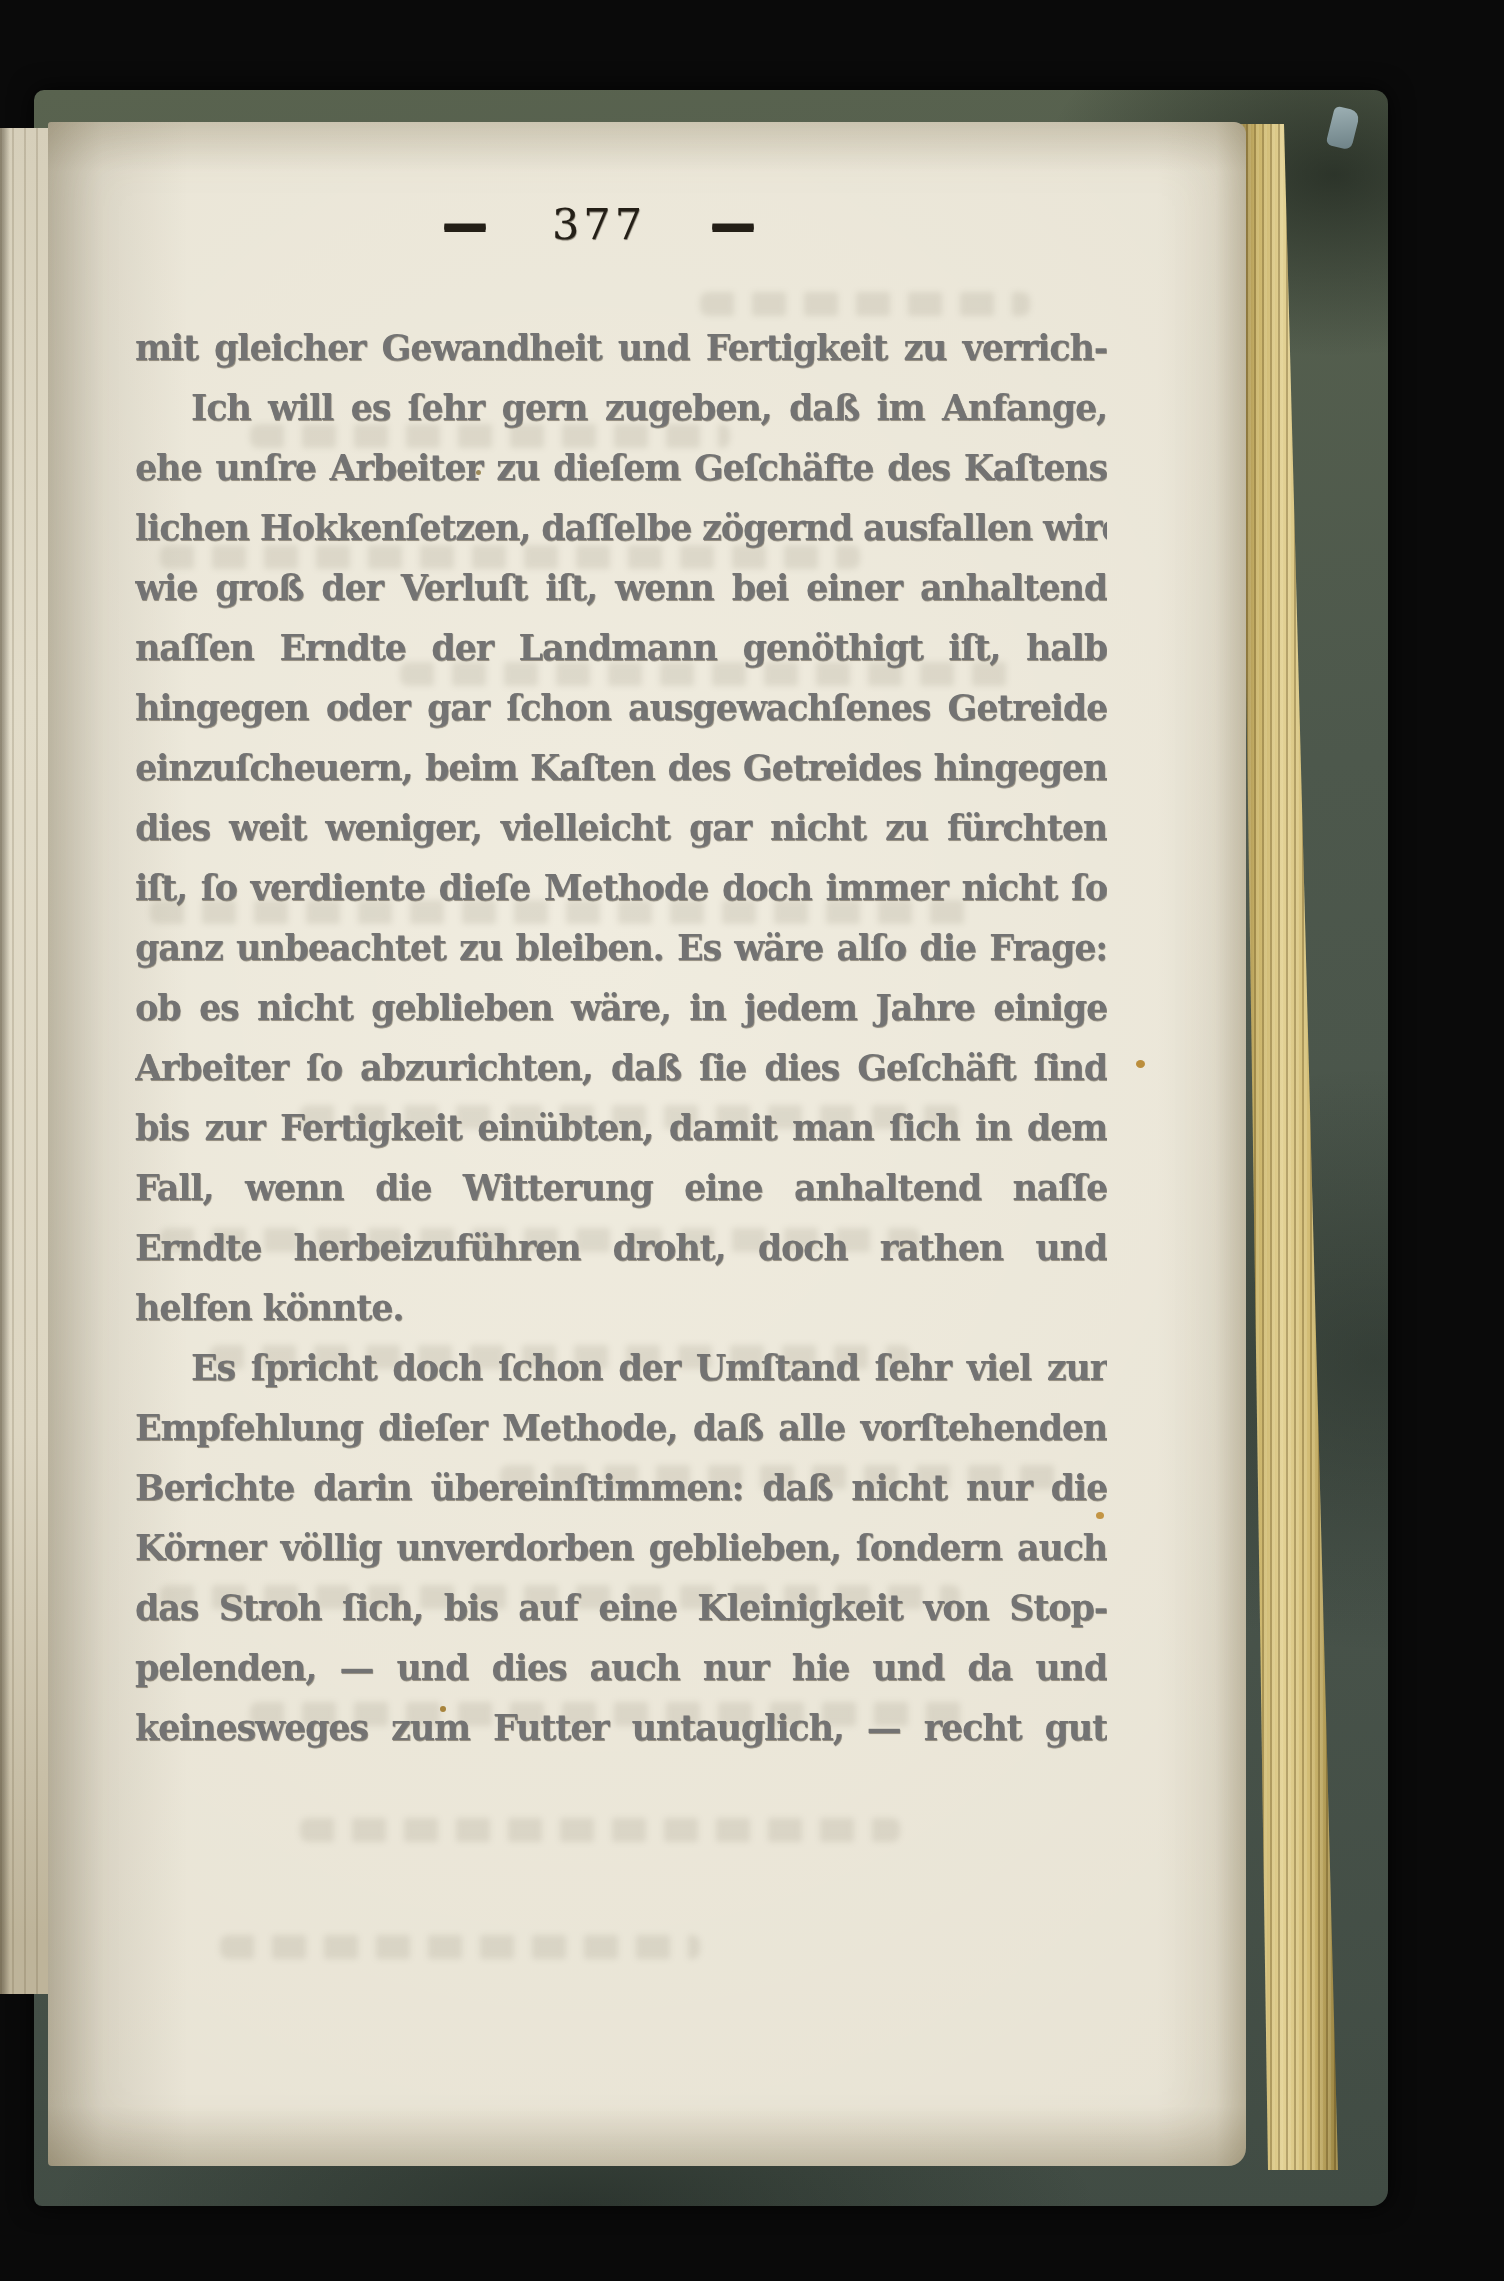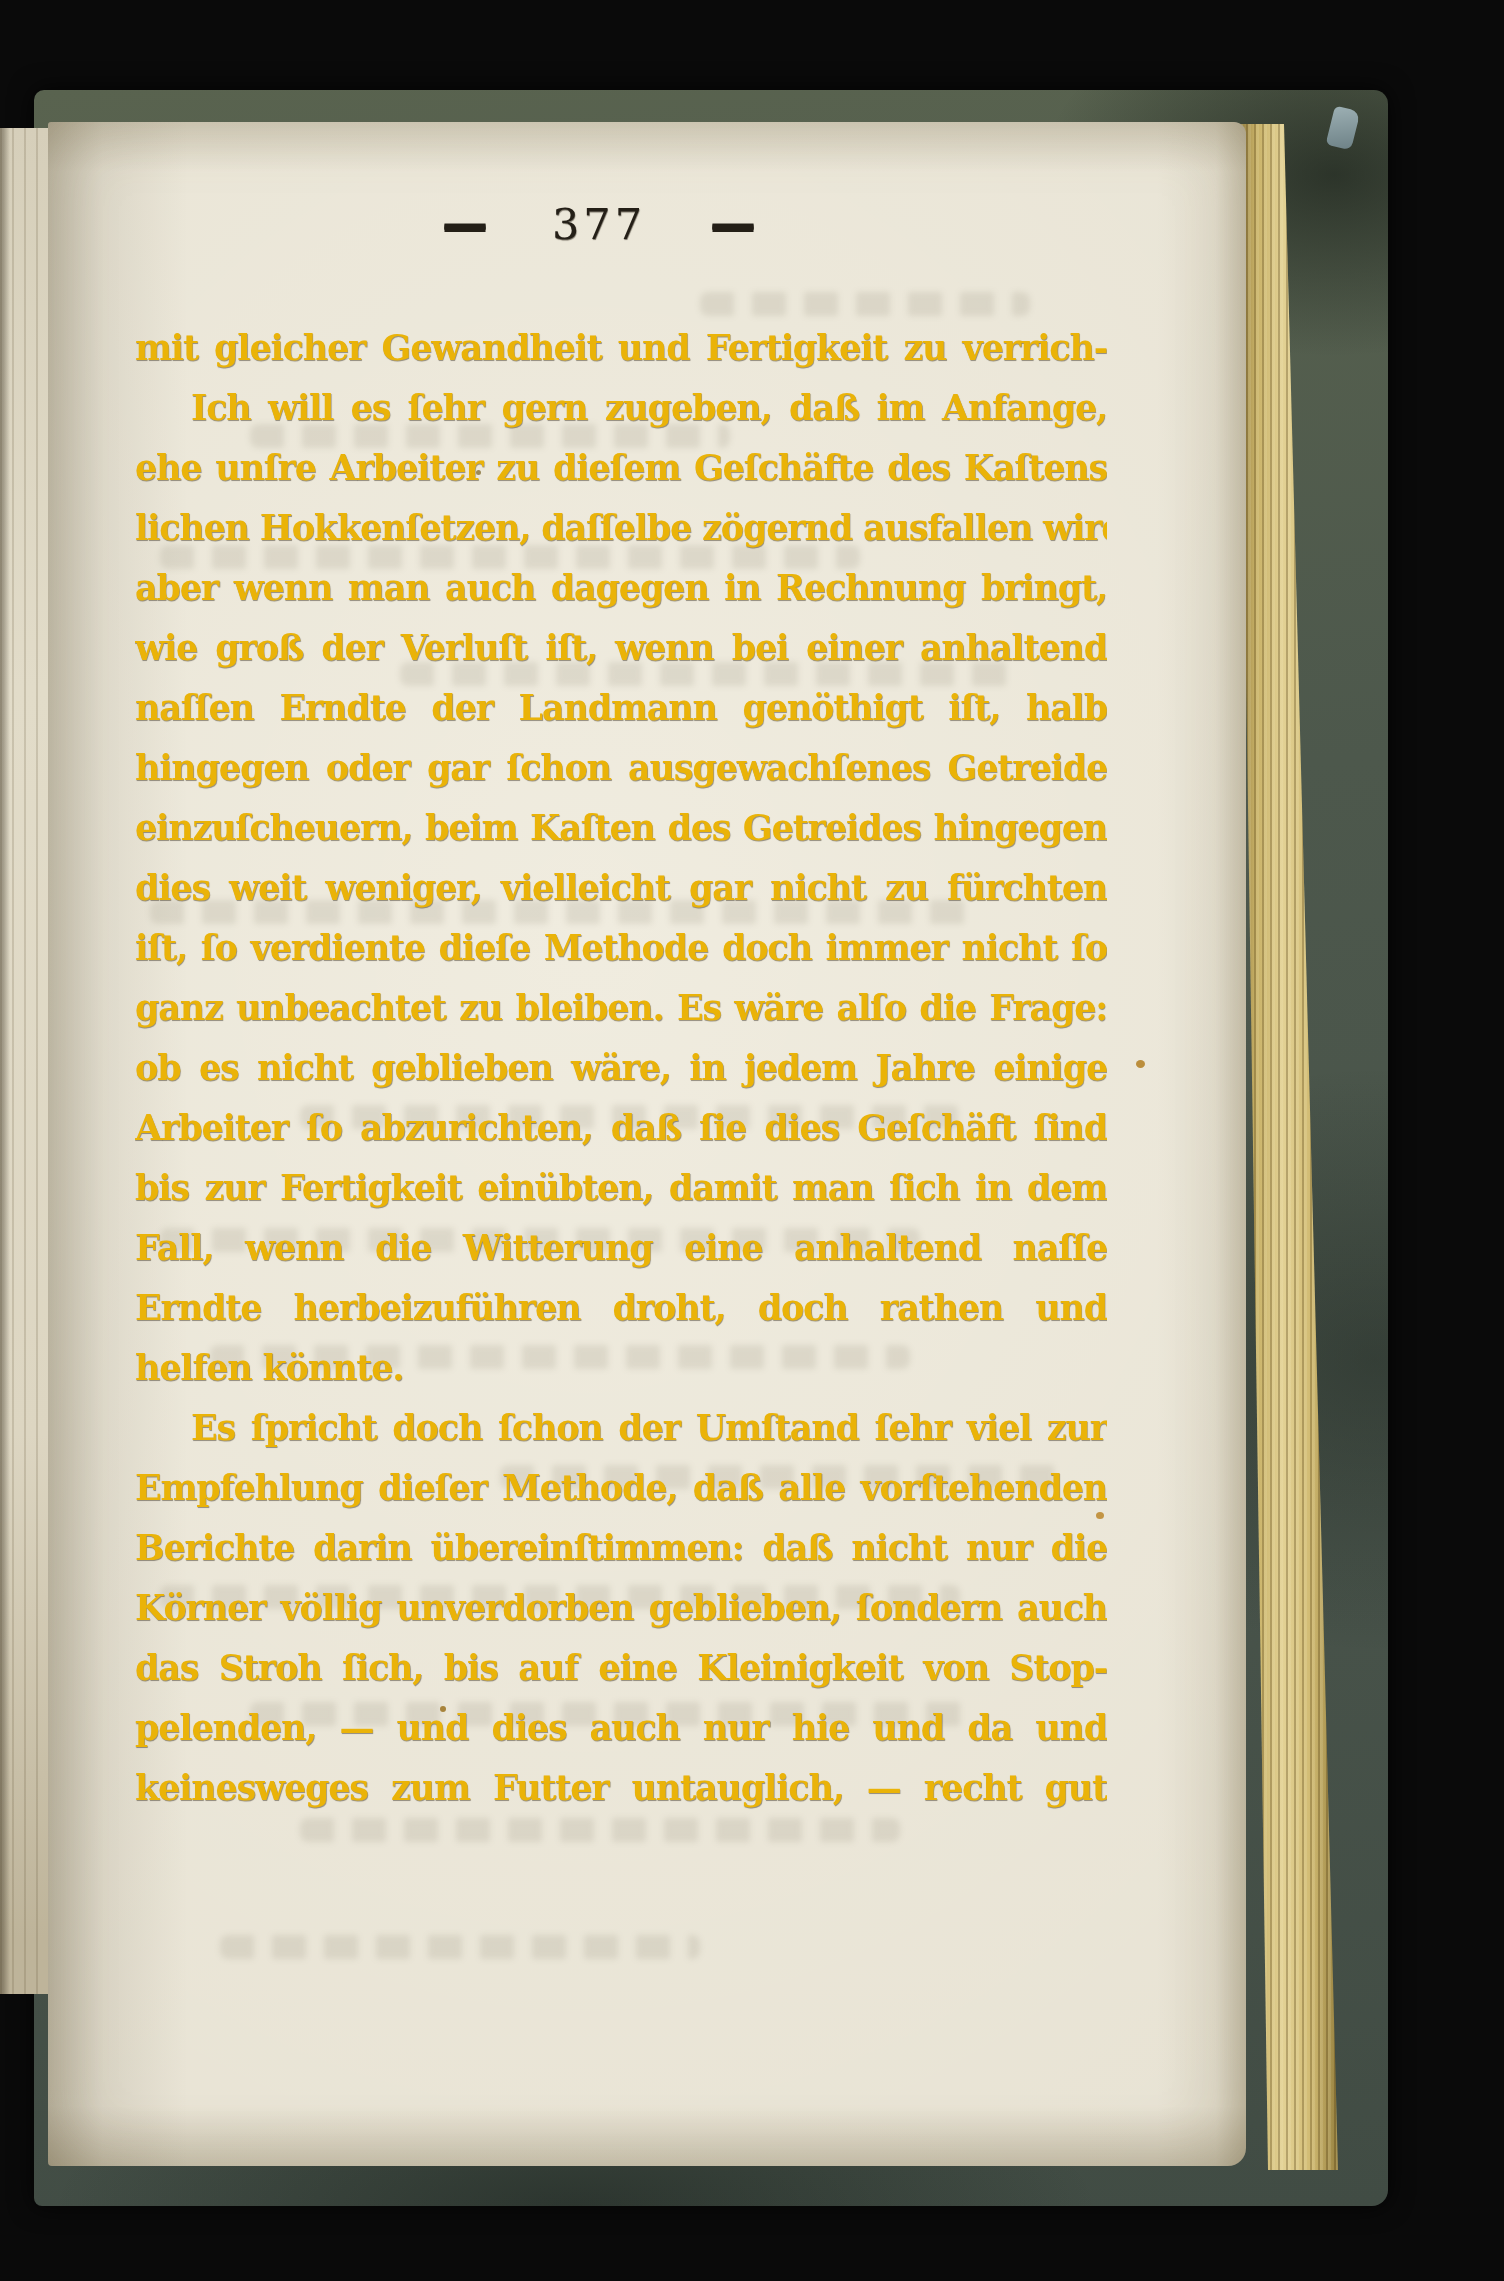--- a/index.html
+++ b/index.html
@@ -70,21 +70,21 @@
   .page-header .rule{
     font-size:46px;font-weight:700;line-height:52px;
     text-shadow:0 2px 0 currentColor, 0 -1px 0 currentColor;
   }
   .page-header .num{
     font-size:43px;font-weight:400;line-height:52px;letter-spacing:4px;
     text-shadow:.5px .5px .8px rgba(35,28,16,.55);
   }
   .text-block{
     position:absolute;left:135px;top:318px;width:972px;
-    color:#eab308;
+    color:#737373;
   }
   .text-block .line{
     height:60px;line-height:60px;
     font-size:35px;font-weight:700;letter-spacing:-1.2px;
     white-space:nowrap;overflow:hidden;
     text-align:justify;text-align-last:justify;
     text-shadow:.6px .6px .7px rgba(40,32,18,.45);
   }
   .text-block .line.short{text-align-last:left;}
   .text-block .line.indent{padding-left:56px;}
@@ -121,21 +121,20 @@
   <span class="rule">—</span>
   <span class="num">377</span>
   <span class="rule">—</span>
 </div>
 
 <div class="text-block">
     <div class="line">mit gleicher Gewandheit und Fertigkeit zu verrich-</div>
     <div class="line indent">Ich will es ſehr gern zugeben, daß im Anfange,</div>
     <div class="line">ehe unſre Arbeiter zu dieſem Geſchäfte des Kaſtens</div>
     <div class="line">lichen Hokkenſetzen, daſſelbe zögernd ausfallen wird;</div>
-    <div class="line">aber wenn man auch dagegen in Rechnung bringt,</div>
     <div class="line">wie groß der Verluſt iſt, wenn bei einer anhaltend</div>
     <div class="line">naſſen Erndte der Landmann genöthigt iſt, halb</div>
     <div class="line">hingegen oder gar ſchon ausgewachſenes Getreide</div>
     <div class="line">einzuſcheuern, beim Kaſten des Getreides hingegen</div>
     <div class="line">dies weit weniger, vielleicht gar nicht zu fürchten</div>
     <div class="line">iſt, ſo verdiente dieſe Methode doch immer nicht ſo</div>
     <div class="line">ganz unbeachtet zu bleiben. Es wäre alſo die Frage:</div>
     <div class="line">ob es nicht geblieben wäre, in jedem Jahre einige</div>
     <div class="line">Arbeiter ſo abzurichten, daß ſie dies Geſchäft ſind</div>
     <div class="line">bis zur Fertigkeit einübten, damit man ſich in dem</div>

